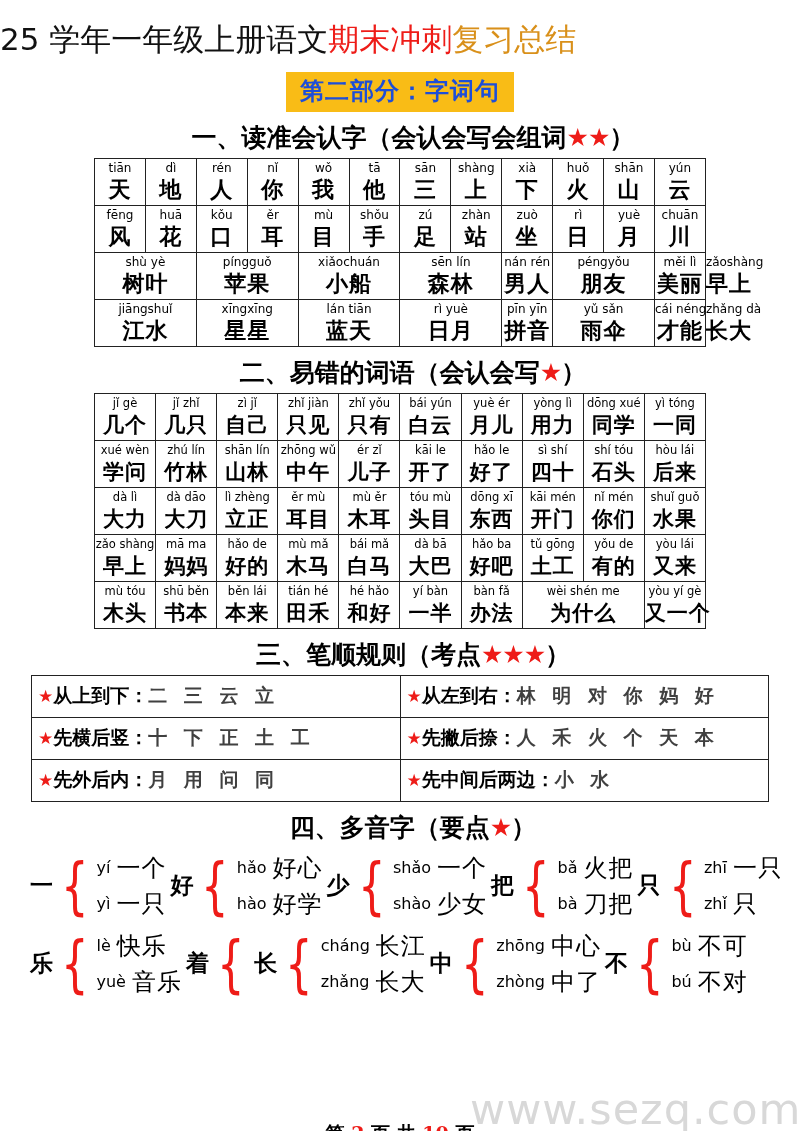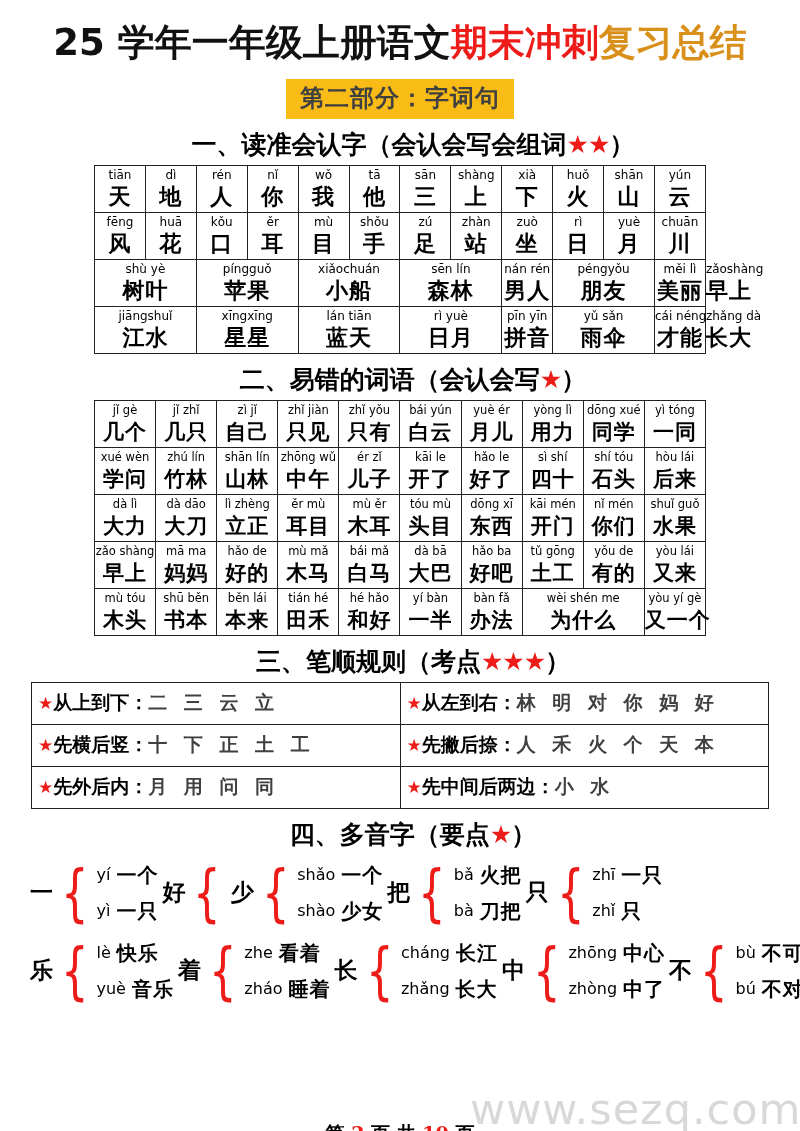--- a/index.html
+++ b/index.html
@@ -30,42 +30,42 @@
     font-size: 43px;
     letter-spacing: 1px;
     color: #d8d8d8;
     font-family: "DejaVu Sans", "Liberation Sans", sans-serif;
     z-index: 5;
     pointer-events: none;
     white-space: nowrap;
   }
   
   .main-title {
-    text-align: center;
-    font-size: 37px;
-    font-weight: bold;
+    text-align: left;
+    font-size: 31px;
+    font-weight: normal;
     letter-spacing: 0px;
     line-height: 1.15;
     margin: 22px 0 0 0;
     white-space: nowrap;
     font-family: "DejaVu Sans", "Liberation Sans", sans-serif;
   }
   .t-black { color: #111111; }
   .t-red   { color: #ee1c18; }
   .t-gold  { color: #d9901a; }
 
   
   .part-banner-wrap {
     text-align: center;
     margin-top: 14px;
   }
   .part-banner {
     display: inline-block;
     background: #f9bc16;
-    color: #404040;
+    color: #1d4ed8;
     font-size: 24px;
     font-weight: bold;
     padding: 3px 14px 5px 14px;
     letter-spacing: 1px;
   }
 
   
   .sec-head {
     font-size: 25px;
     font-weight: bold;
@@ -182,22 +182,22 @@
     height: 36px;
     display: flex;
     align-items: center;
   }
   .poly-py {
     font-size: 16px;
     font-family: "DejaVu Sans", "Liberation Sans", sans-serif;
     padding-right: 6px;
   }
   .poly-word {
-    font-size: 20px;
-    font-weight: bold;
+    font-size: 24px;
+    font-weight: normal;
     font-family: "DejaVu Serif", "Liberation Serif", serif;
     letter-spacing: 1px;
   }
 
   
   .footer {
     text-align: center;
     font-size: 19px;
     font-weight: bold;
     font-family: "DejaVu Serif", "Liberation Serif", serif;
@@ -673,20 +673,30 @@
           </span>
         <span class="poly-item">
             <span class="poly-py">yì</span>
             <span class="poly-word">一只</span>
           </span>
       </span>
     </div>
     <div class="poly-group">
       <span class="poly-head">好</span>
       <span class="brace">{</span>
+      <span class="poly-items">
+        <span class="poly-item">
+            <span class="poly-py">hǎo</span>
+            <span class="poly-word">好心</span>
+          </span>
+        <span class="poly-item">
+            <span class="poly-py">hào</span>
+            <span class="poly-word">好学</span>
+          </span>
+      </span>
     </div>
     <div class="poly-group">
       <span class="poly-head">少</span>
       <span class="brace">{</span>
       <span class="poly-items">
         <span class="poly-item">
             <span class="poly-py">shǎo</span>
             <span class="poly-word">一个</span>
           </span>
         <span class="poly-item">
@@ -736,30 +746,20 @@
           </span>
         <span class="poly-item">
             <span class="poly-py">yuè</span>
             <span class="poly-word">音乐</span>
           </span>
       </span>
     </div>
     <div class="poly-group">
       <span class="poly-head">着</span>
       <span class="brace">{</span>
-      <span class="poly-items">
-        <span class="poly-item">
-            <span class="poly-py">zhe</span>
-            <span class="poly-word">看着</span>
-          </span>
-        <span class="poly-item">
-            <span class="poly-py">zháo</span>
-            <span class="poly-word">睡着</span>
-          </span>
-      </span>
     </div>
     <div class="poly-group">
       <span class="poly-head">长</span>
       <span class="brace">{</span>
       <span class="poly-items">
         <span class="poly-item">
             <span class="poly-py">cháng</span>
             <span class="poly-word">长江</span>
           </span>
         <span class="poly-item">

